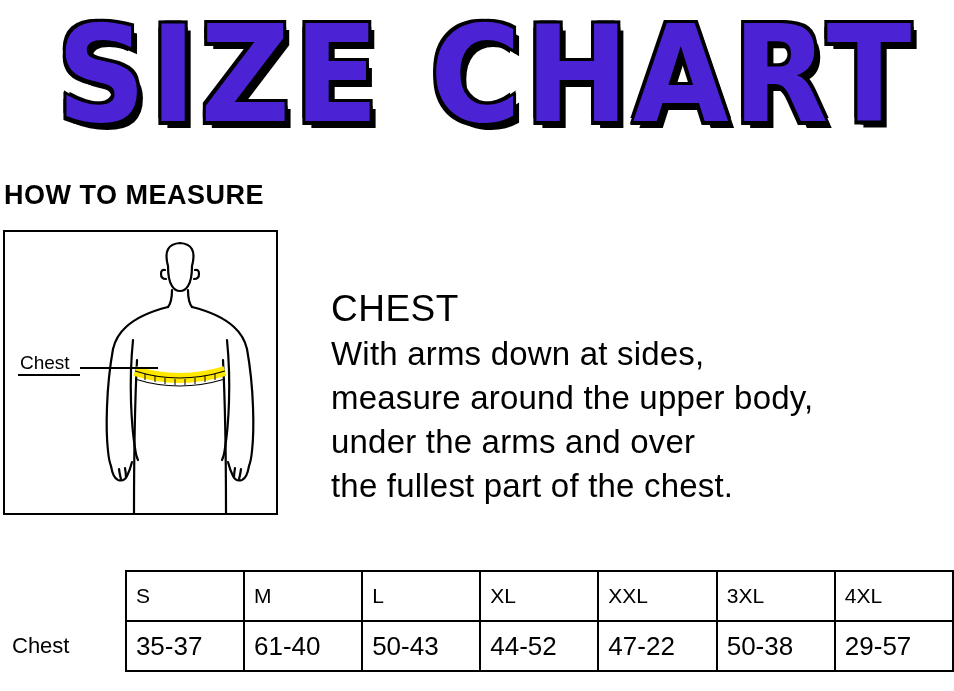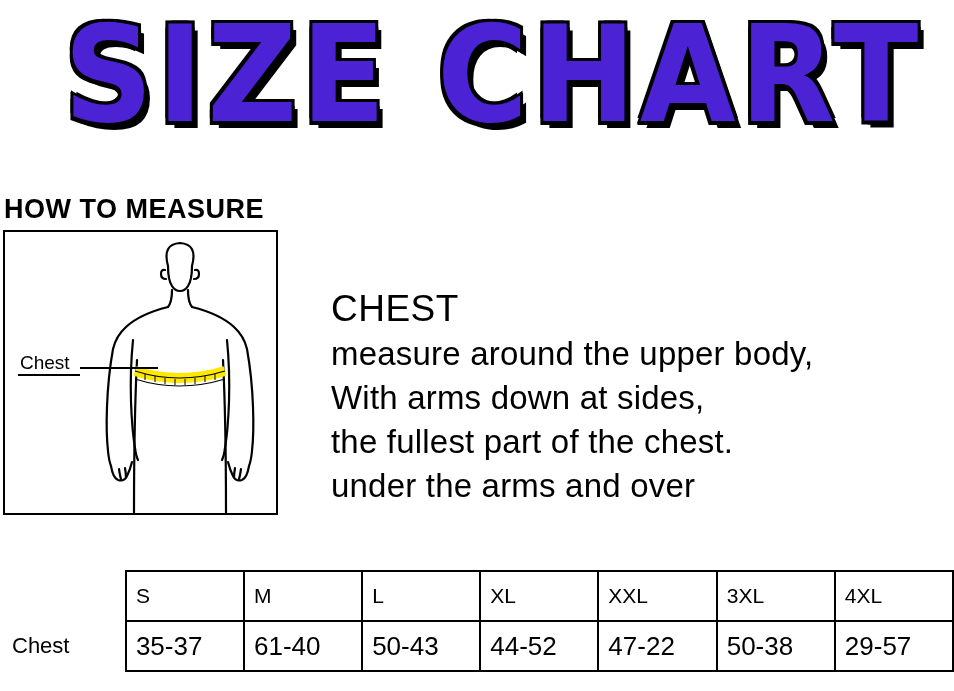--- a/index.html
+++ b/index.html
@@ -12,21 +12,21 @@
     height: 691px;
     position: relative;
     font-family: "Liberation Sans", sans-serif;
     color: #000000;
     overflow: hidden;
   }
 
   
   #title-banner {
     position: absolute;
-    left: 16px;
+    left: 9px;
     top: 0;
     width: 860px;
     height: 150px;
   }
   #title-text {
     position: absolute;
     left: 0;
     top: -6px;
     width: 954px;
     text-align: center;
@@ -43,21 +43,21 @@
        6px 6px 0 #000;
     transform: scaleY(1.08);
     transform-origin: top center;
     white-space: nowrap;
   }
 
   
   #how-to-measure {
     position: absolute;
     left: 4px;
-    top: 194px;
+    top: 180px;
     font-size: 27px;
     font-weight: bold;
     letter-spacing: 0.5px;
   }
 
   
   #figure-box {
     position: absolute;
     left: 3px;
     top: 230px;
@@ -203,24 +203,24 @@
       <line x1="210" y1="142" x2="210" y2="148"></line>
     </g>
   </svg>
 </div>
 <div id="chest-leader-line"></div>
 <div id="chest-label">Chest</div>
 <div id="chest-label-underline"></div>
 
 <div id="desc-block">
   <div id="desc-title">CHEST</div>
+  <div class="desc-line">With arms down at sides,</div>
   <div class="desc-line">measure around the upper body,</div>
-  <div class="desc-line">With arms down at sides,</div>
+  <div class="desc-line">under the arms and over</div>
   <div class="desc-line">the fullest part of the chest.</div>
-  <div class="desc-line">under the arms and over</div>
 </div>
 
 <table id="size-table">
   <tbody>
       <tr class="header-row">
     <td class="corner-cell"></td>
     <td class="sz">S</td>
     <td class="sz">M</td>
     <td class="sz">L</td>
     <td class="sz">XL</td>

